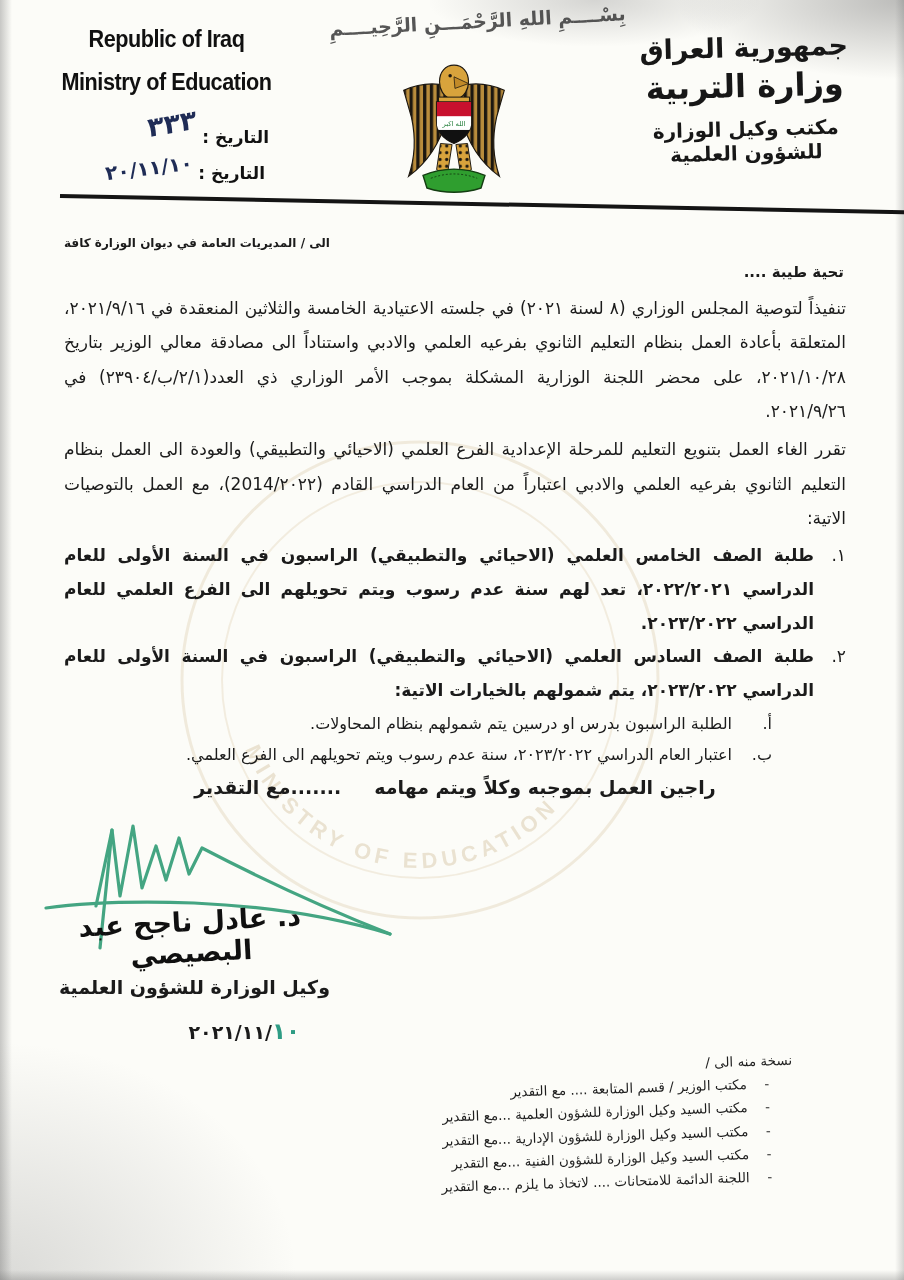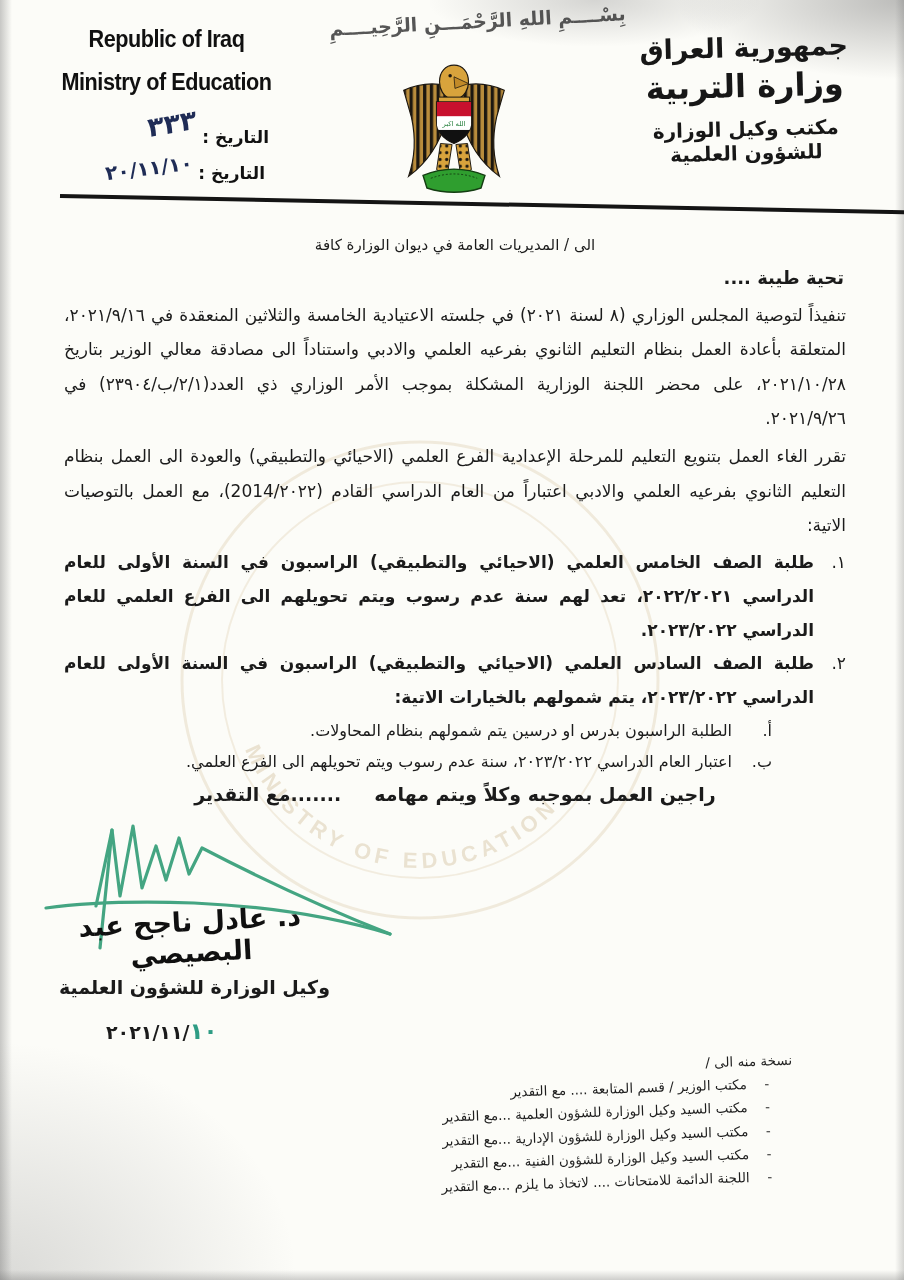--- a/index.html
+++ b/index.html
@@ -41,36 +41,36 @@
   .hr1{font-size:27px;font-weight:bold;letter-spacing:-1px;}
   .hr2{font-size:32px;font-weight:bold;margin-top:4px;letter-spacing:-1px;}
   .hr3{font-size:20px;font-weight:bold;margin-top:12px;}
   .hr4{font-size:20px;font-weight:bold;}
 
   .rule{position:absolute;left:60px;top:194px;width:870px;height:4px;background:#141414;
         transform:rotate(1.1deg);transform-origin:left center;}
 
   
   .content{position:absolute;top:236px;left:64px;right:58px;direction:rtl;}
-  .addr{text-align:center;font-weight:normal;font-size:15px;margin-bottom:13px;}
-  .salute{text-align:right;font-weight:bold;font-size:18px;margin:12px 2px 10px 0;}
+  .addr{text-align:left;font-weight:bold;font-size:12px;margin-bottom:13px;}
+  .salute{text-align:right;font-weight:bold;font-size:15px;margin:12px 2px 10px 0;}
   .para{text-align:justify;font-size:17px;line-height:2.02;margin-bottom:4px;}
   .item{display:flex;gap:4px;font-size:17px;line-height:1.98;}
   .item .mark{flex:none;width:28px;}
   .item .txt{flex:1;text-align:justify;font-weight:bold;}
   .subitem{display:flex;gap:6px;font-size:16px;line-height:1.95;margin-right:74px;}
   .subitem .mark{flex:none;width:34px;}
   .closing{text-align:center;font-weight:bold;font-size:19px;margin-top:6px;white-space:pre-wrap;}
 
   
   .sig-svg{position:absolute;left:34px;top:816px;width:372px;height:138px;}
   .sig-name{position:absolute;left:48px;top:906px;width:285px;text-align:center;font-size:27px;font-weight:bold;
             direction:rtl;transform:rotate(-3deg);letter-spacing:-1px;color:#101010;}
   .sig-title{position:absolute;left:52px;top:976px;width:285px;text-align:center;font-size:19px;font-weight:bold;direction:rtl;}
-  .sig-date{position:absolute;left:106px;top:1018px;width:210px;text-align:left;font-size:19px;font-weight:bold;direction:ltr;}
+  .sig-date{position:absolute;left:90px;top:1018px;width:210px;text-align:right;font-size:19px;font-weight:bold;direction:ltr;}
   .hand-day{color:#2e9c84;font-size:23px;font-weight:bold;}
 
   
   .cc{position:absolute;right:110px;top:1056px;width:470px;direction:rtl;font-size:13.5px;line-height:1.72;
       transform:rotate(-1.8deg);color:#1e1e1e;}
   .cc-items{padding-right:20px;}
   .cc-item{display:flex;gap:14px;}
   .cc-item .dash{flex:none;width:12px;text-align:center;}
 </style>
 </head>

